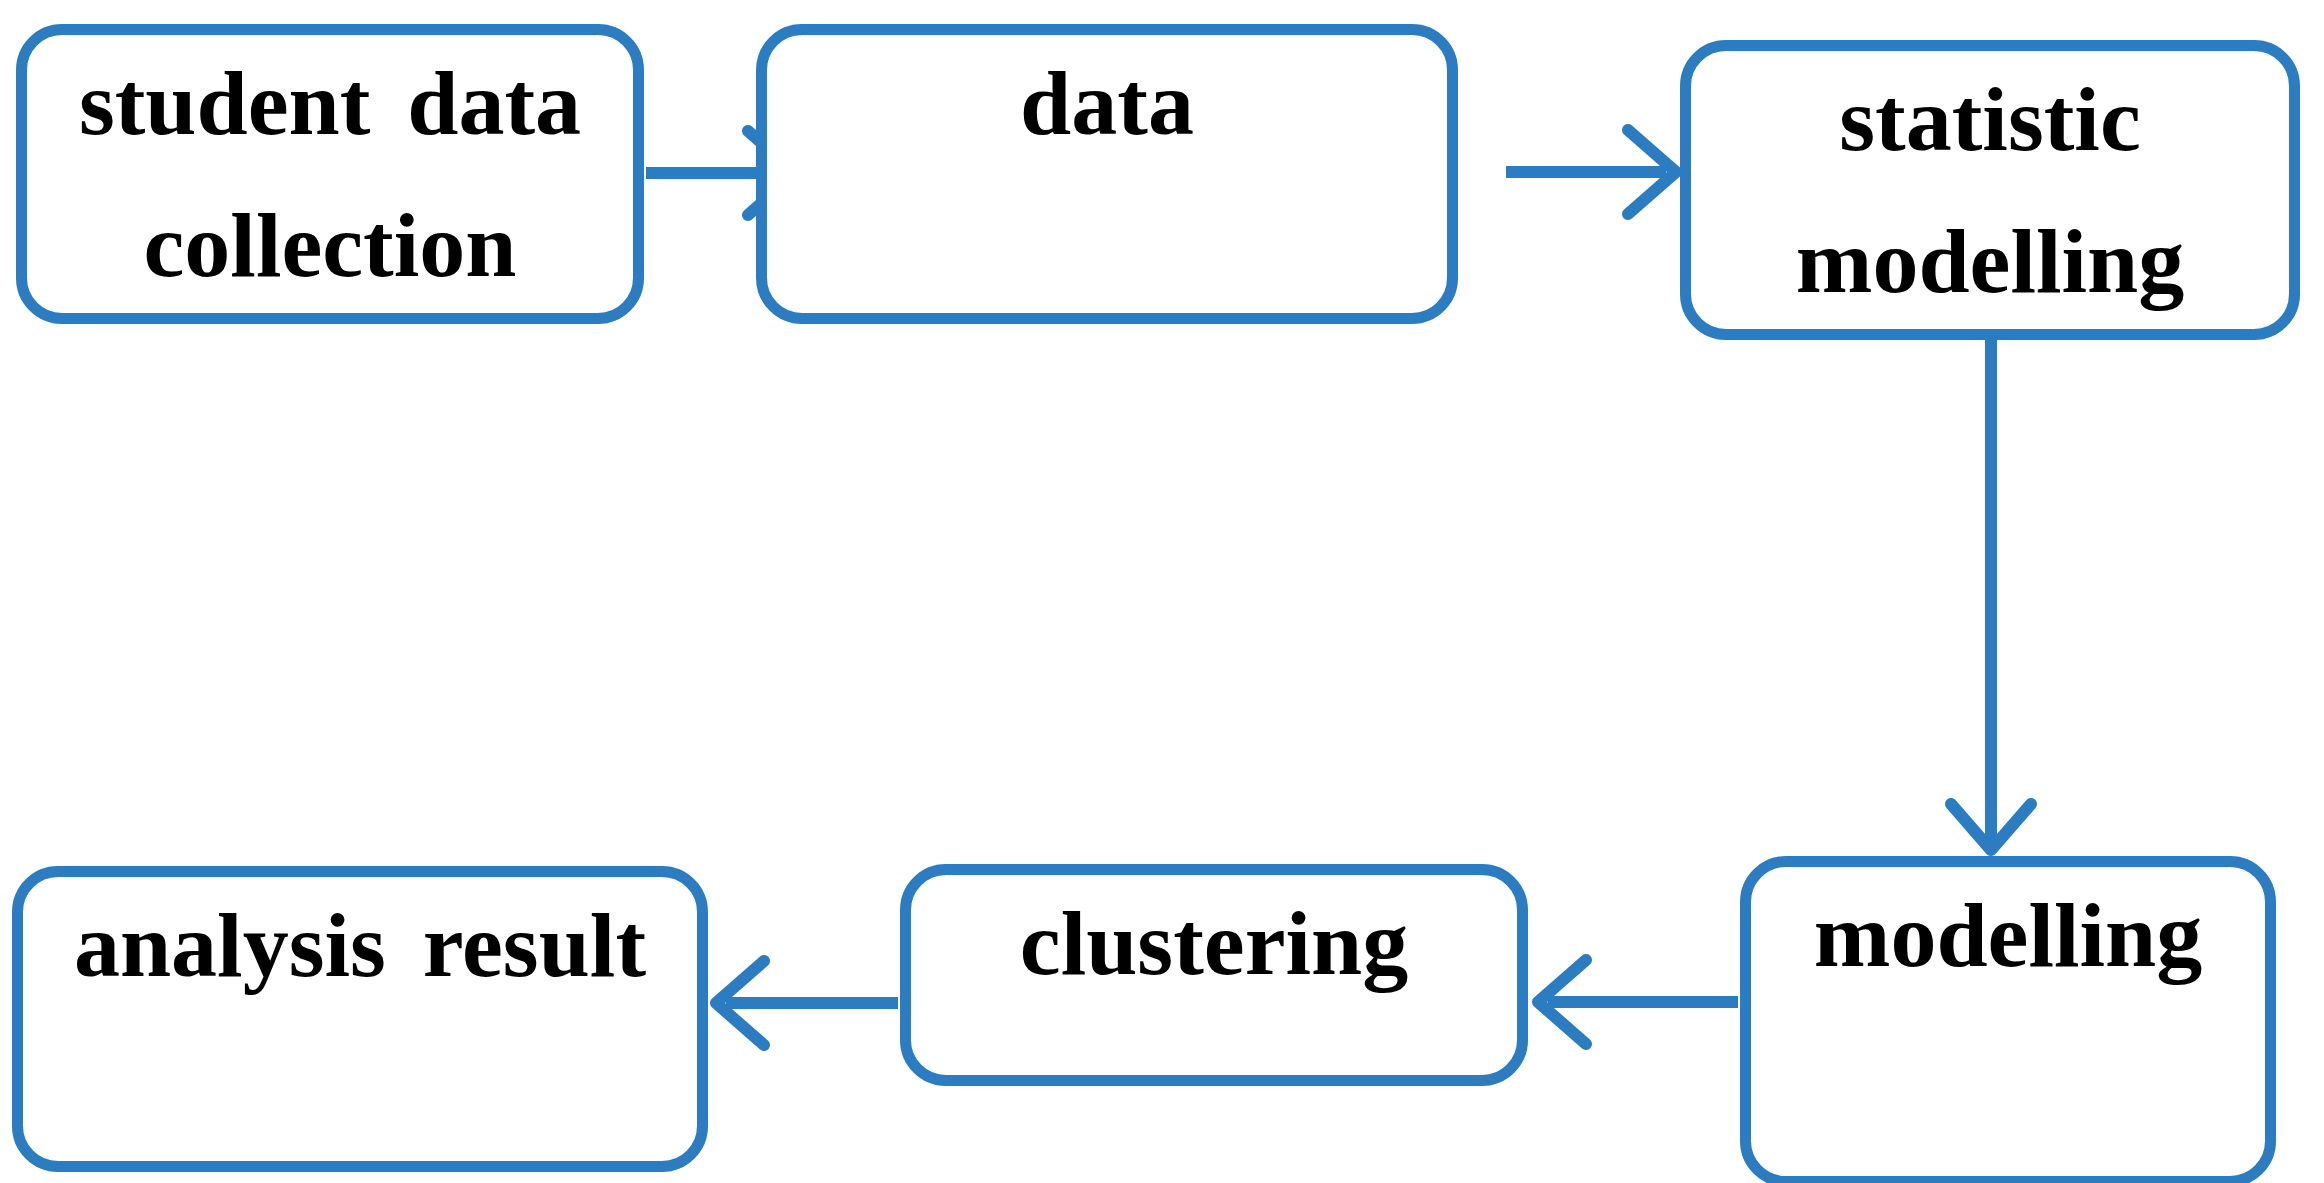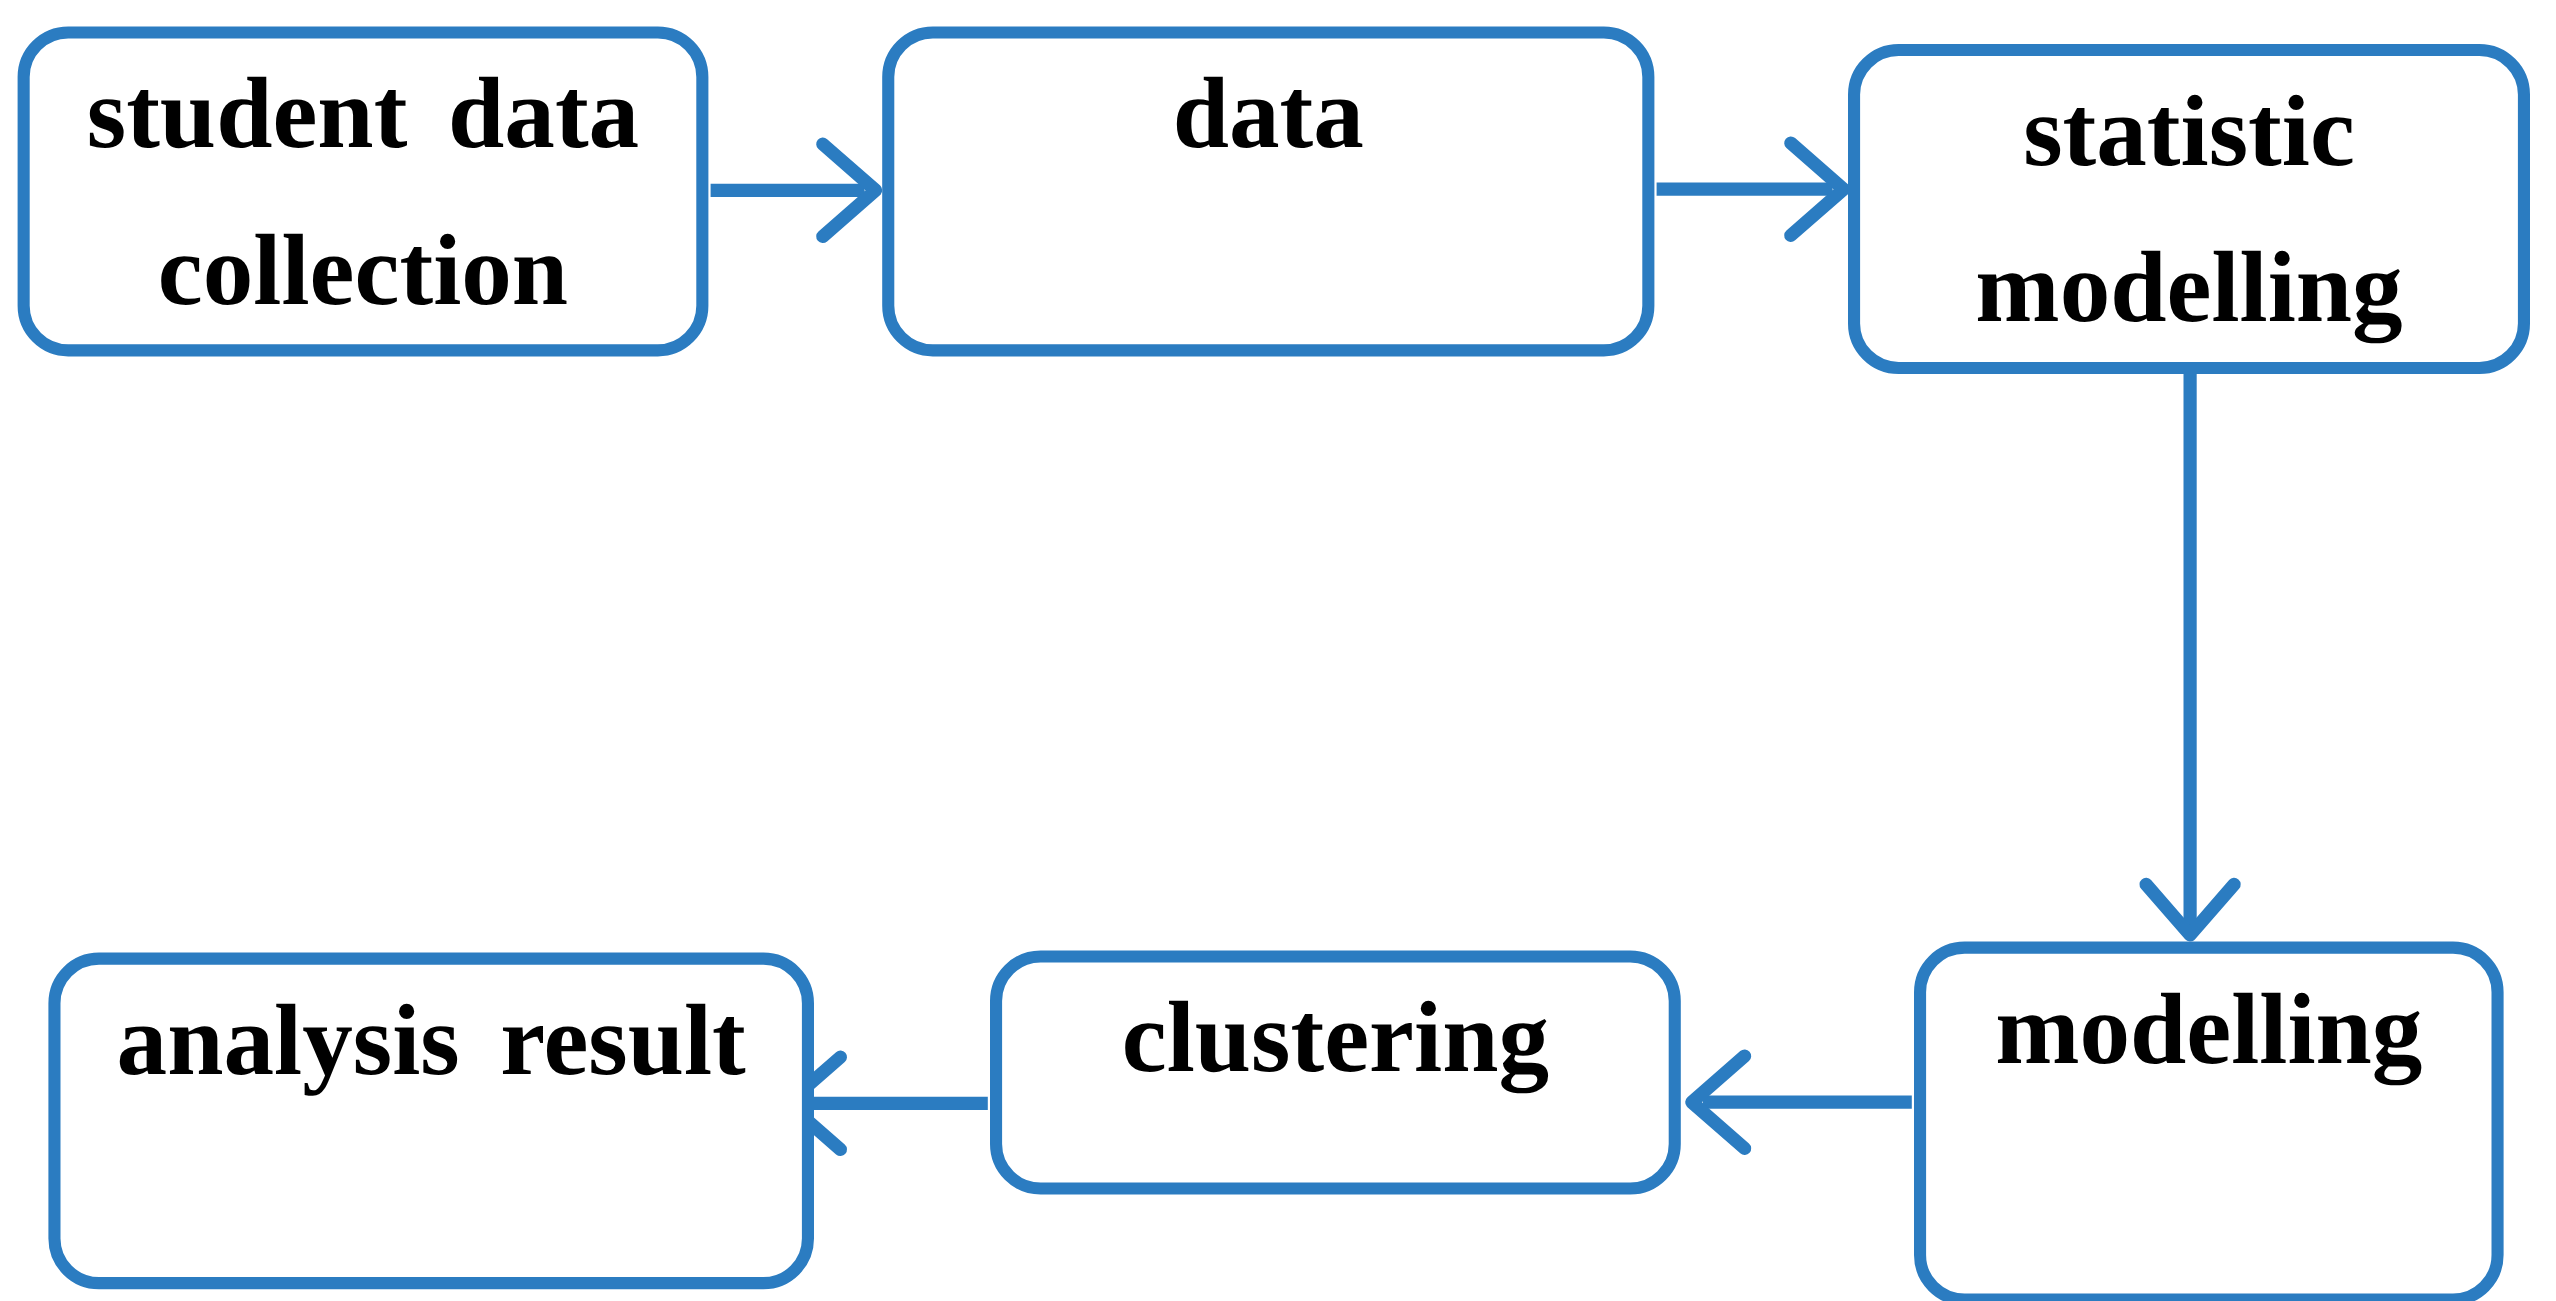--- a/index.html
+++ b/index.html
@@ -51,23 +51,23 @@
     font-size: 92px;
     word-spacing: 14px;
   }
   .node .line {
     display: block;
     line-height: 136px;
     white-space: nowrap;
   }
   
   .node-1 { left: 16px;   top: 24px;  width: 628px; height: 300px; }
-  .node-2 { left: 802px;  top: 24px;  width: 702px; height: 300px; }
+  .node-2 { left: 756px;  top: 24px;  width: 702px; height: 300px; }
   .node-3 { left: 1680px; top: 26px;  width: 620px; height: 300px; margin-top: 14px; }
-  .node-4 { left: 12px;   top: 866px; width: 696px; height: 306px; margin-left: 32px; }
+  .node-4 { left: 12px;   top: 866px; width: 696px; height: 306px; }
   .node-5 { left: 900px;  top: 864px; width: 628px; height: 222px; }
   .node-6 { left: 1740px; top: 856px; width: 536px; height: 331px; }
 </style>
 </head>
 <body>
 
 <div class="canvas">
 
   <svg class="edges" viewBox="0 0 2324 1183" aria-hidden="true">
 

